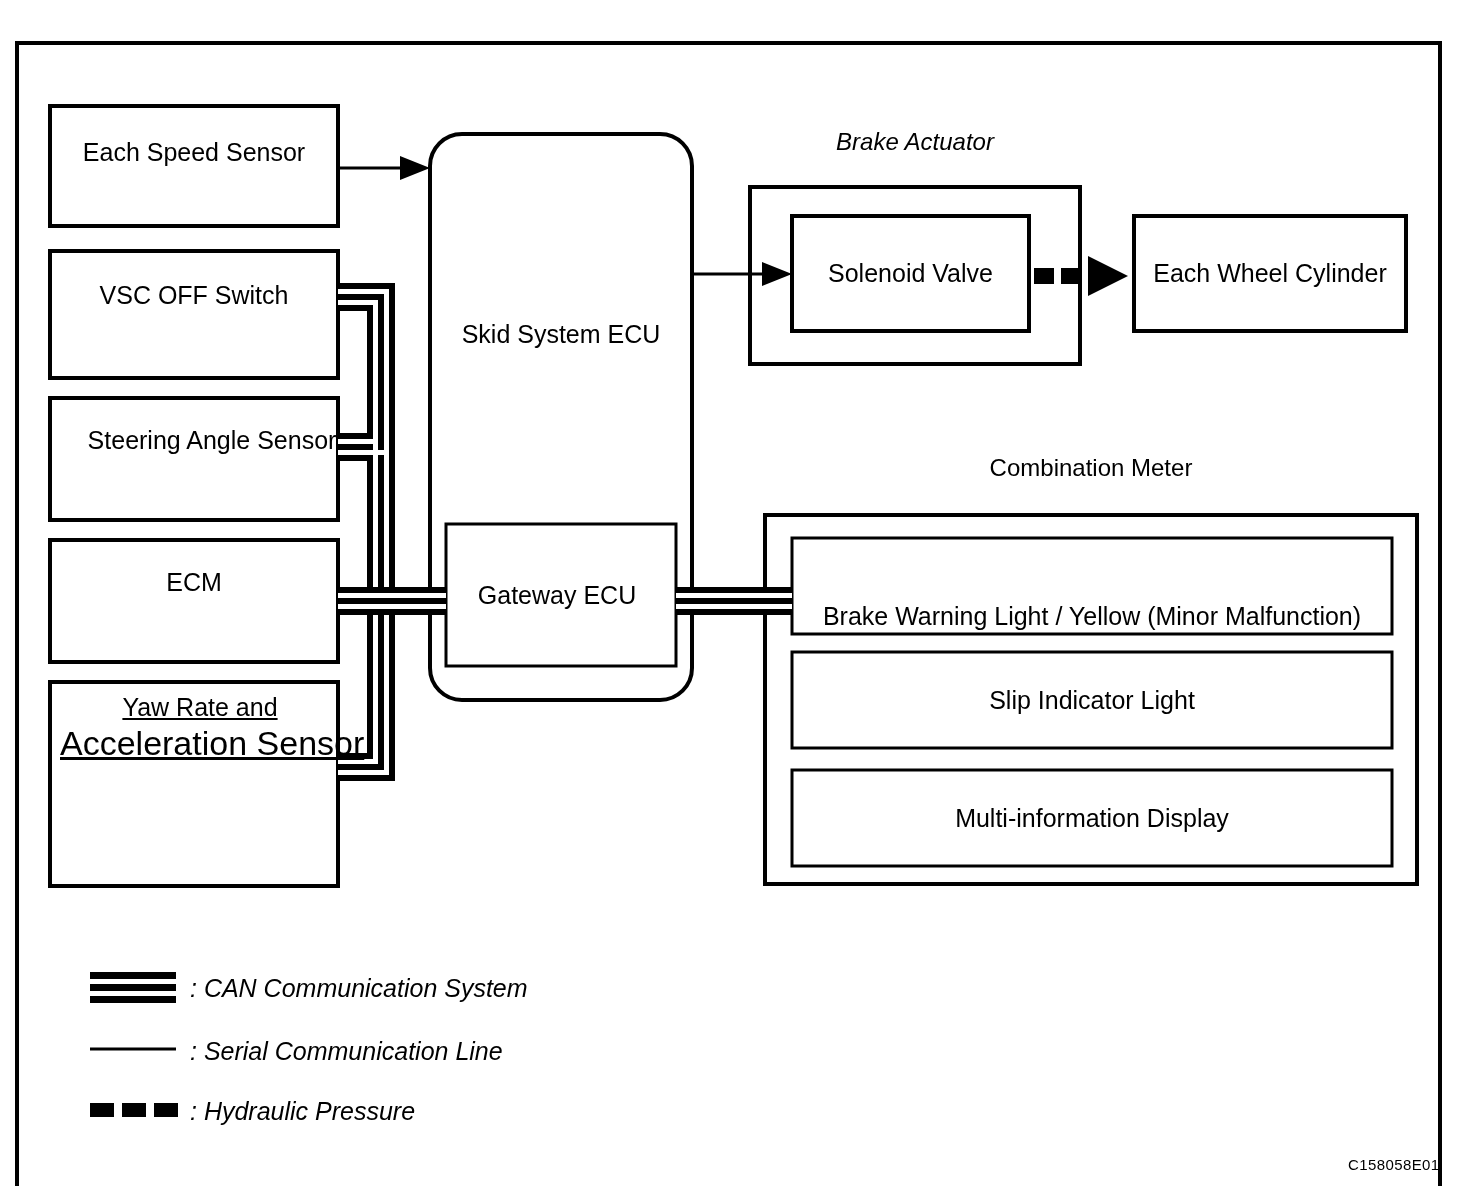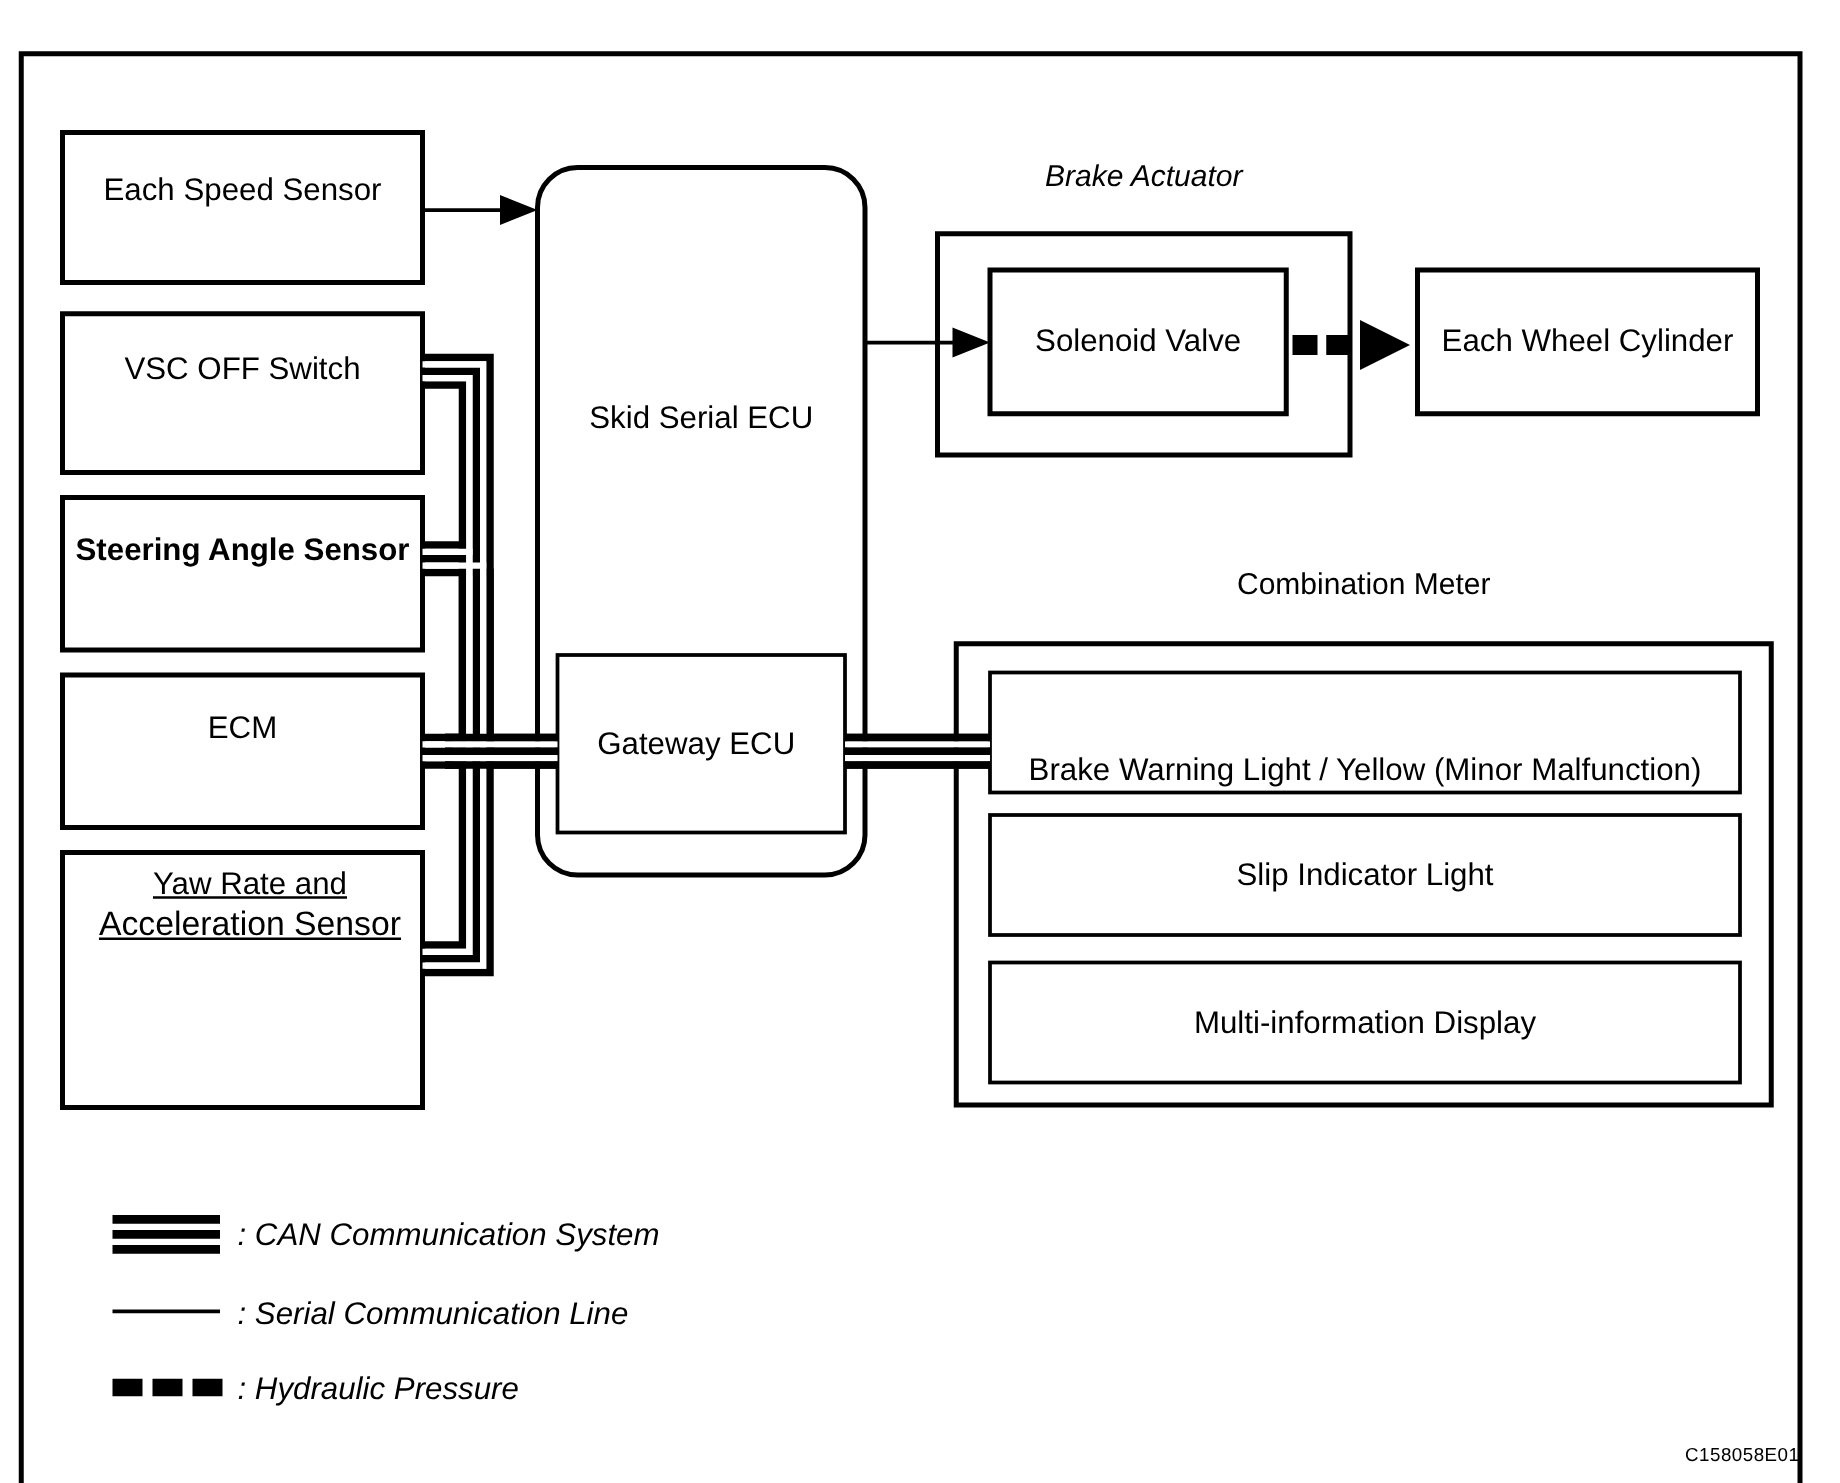--- a/index.html
+++ b/index.html
@@ -172,30 +172,30 @@
       <rect x="122" y="1073" width="24" height="14" fill="#000"></rect>
       <rect x="154" y="1073" width="24" height="14" fill="#000"></rect>
     </g>
 
   </svg>
 
   <div class="lbl box-label centered" style="left:50px; top:100px; width:288px; height:44px;">Each Speed Sensor</div>
 
   <div class="lbl box-label centered" style="left:50px; top:243px; width:288px; height:44px;">VSC OFF Switch</div>
 
-  <div class="lbl box-label centered" style="left:46px; top:388px; width:296px; height:44px;font-weight:bold;">Steering Angle Sensor</div>
+  <div class="lbl box-label centered" style="left:64px; top:388px; width:296px; height:44px;">Steering Angle Sensor</div>
 
   <div class="lbl box-label centered" style="left:50px; top:530px; width:288px; height:44px;">ECM</div>
 
   <div class="lbl box-label leftish" style="left:60px; top:662px; width:280px; height:76px; display:block;text-decoration:underline;">
     <div style="font-size:25px;">Yaw Rate and</div>
-    <div style="font-size:27px;">Acceleration Sensor</div>
+    <div style="font-size:34px;">Acceleration Sensor</div>
   </div>
 
-  <div class="lbl box-label centered" style="left:430px; top:282px; width:262px; height:44px;">Skid Serial ECU</div>
+  <div class="lbl box-label centered" style="left:430px; top:282px; width:262px; height:44px;">Skid System ECU</div>
 
   <div class="lbl box-label centered" style="left:442px; top:543px; width:230px; height:44px;">Gateway ECU</div>
 
   <div class="lbl group-title" style="left:750px; top:96px; width:330px; height:32px;font-style:italic;">Brake Actuator</div>
 
   <div class="lbl box-label centered" style="left:792px; top:221px; width:237px; height:44px;">Solenoid Valve</div>
 
   <div class="lbl group-title" style="left:765px; top:422px; width:652px; height:32px;">Combination Meter</div>
 
   <div class="lbl box-label centered" style="left:1130px; top:221px; width:280px; height:44px;">Each Wheel Cylinder</div>

